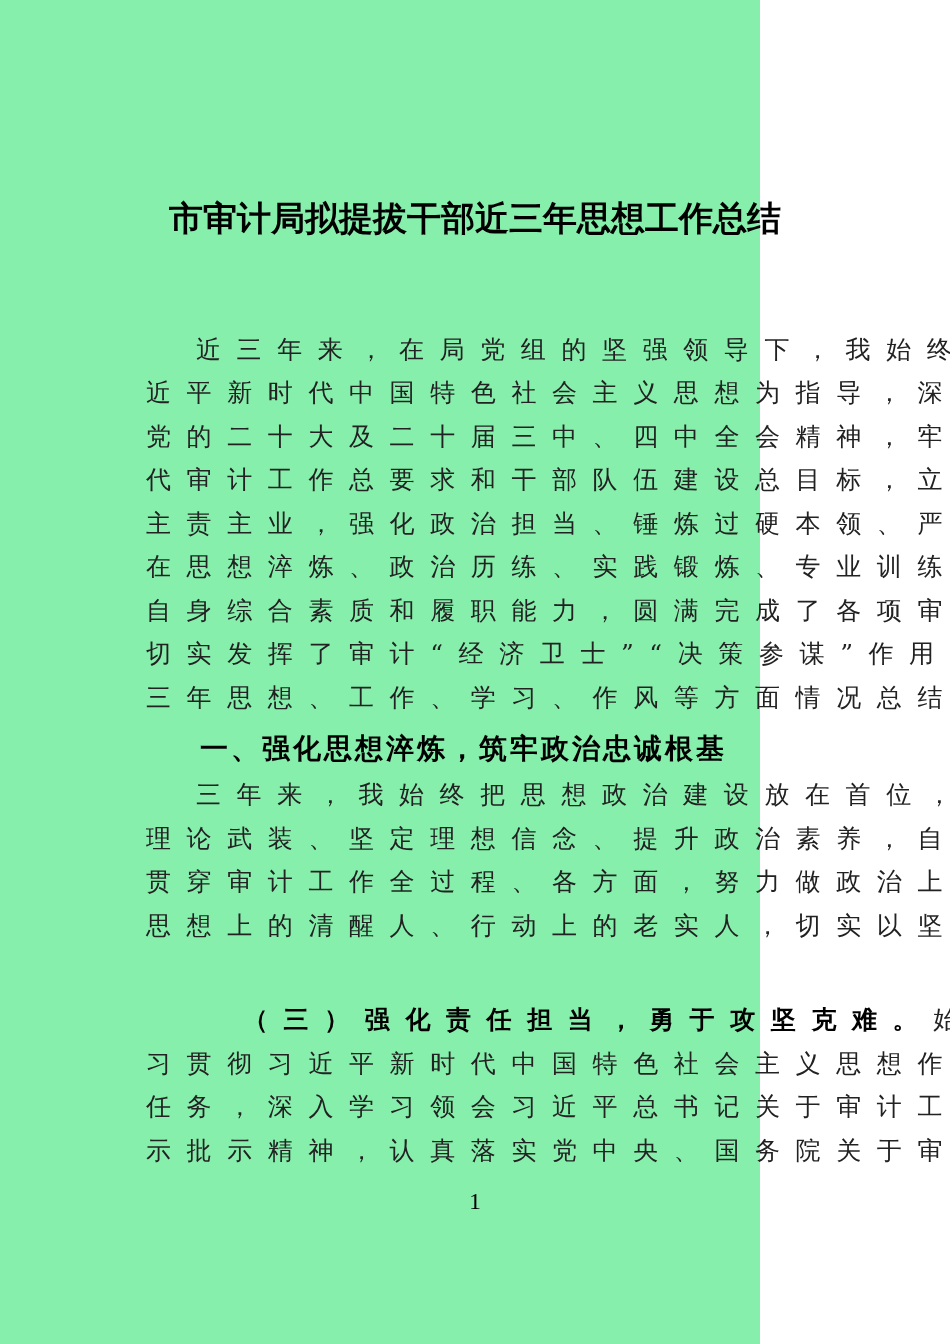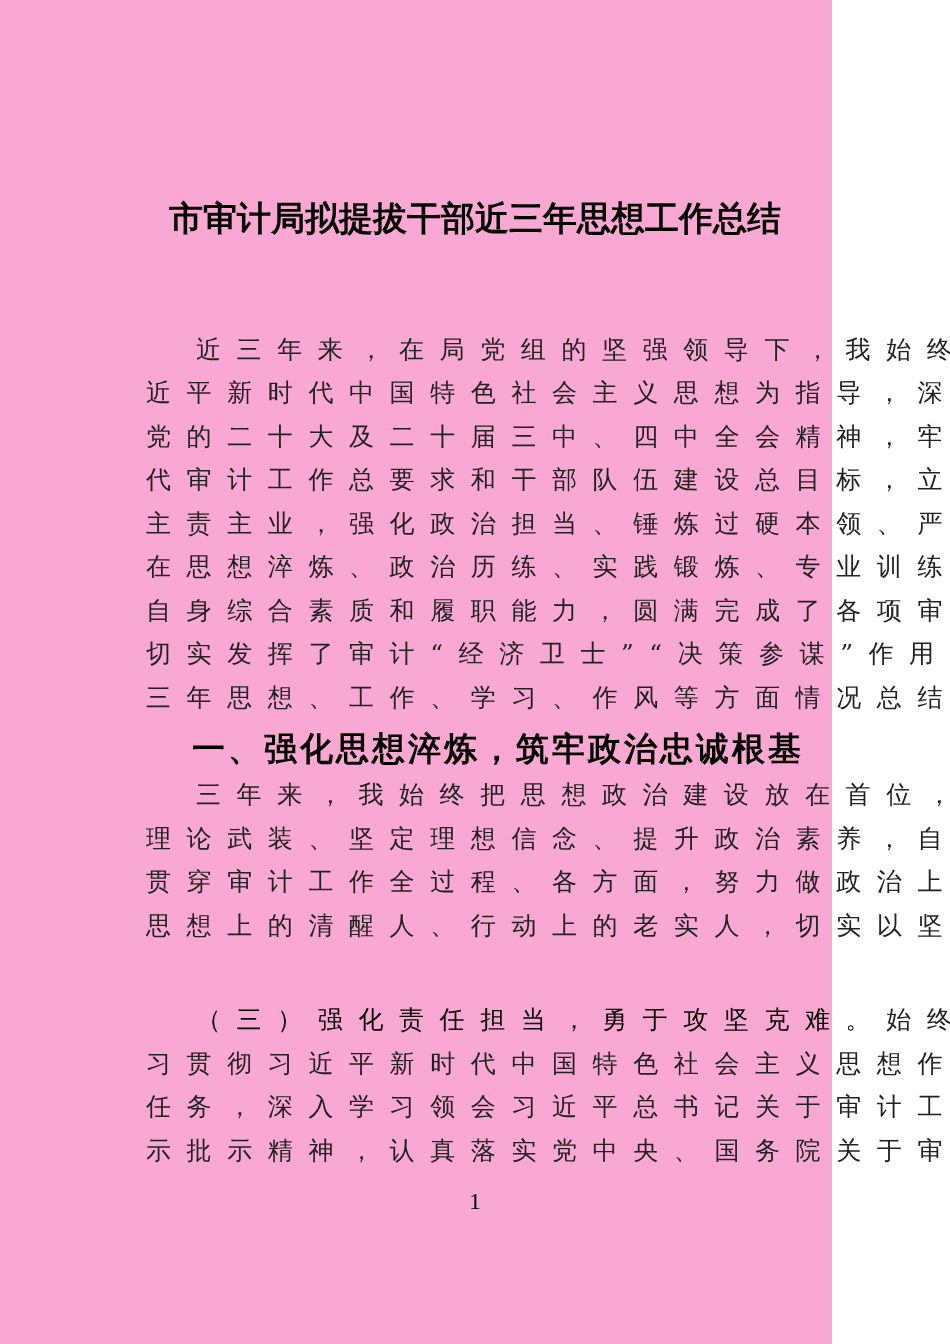--- a/index.html
+++ b/index.html
@@ -1,34 +1,34 @@
 <!DOCTYPE html>
 <html><head>
 <meta charset="utf-8">
 <style>
   html, body { margin: 0; padding: 0; background: #ffffff; }
   body { width: 950px; height: 1344px; position: relative; overflow: hidden; color: #111; }
-  .page { position: absolute; left: 0; top: 0; width: 832px; height: 1344px; background: #f9a8d4; }
+  .page { position: absolute; left: 0; top: 0; width: 760px; height: 1344px; background: #86efac; }
   .title {
     position: absolute; left: 0; top: 196px; width: 950px; text-align: center;
     font-family: "DejaVu Serif", "Liberation Serif", serif; font-weight: bold;
     font-size: 34px; letter-spacing: 0px; color: #000; line-height: 44px;
   }
   .line {
     position: absolute; left: 146px; width: 670px; white-space: nowrap;
     font-family: "DejaVu Serif", "Liberation Serif", serif; font-size: 25px;
     letter-spacing: 15.6px; line-height: 32px; color: #222;
   }
   .indent { padding-left: 50px; }
   .heading {
-    position: absolute; left: 192px; white-space: nowrap;
+    position: absolute; left: 200px; white-space: nowrap;
     font-family: "DejaVu Sans", "Liberation Sans", sans-serif; font-weight: bold;
-    font-size: 33px; letter-spacing: 3px; line-height: 32px; color: #000;
+    font-size: 28px; letter-spacing: 3px; line-height: 32px; color: #000;
   }
-  .bold-lead { font-weight: normal; color: #000; }
+  .bold-lead { font-weight: bold; color: #000; margin-left: 47px; }
   .pagenum {
     position: absolute; left: 0; width: 950px; top: 1188px; text-align: center;
     font-family: "Liberation Serif", "DejaVu Serif", serif; font-size: 24px; color: #000;
   }
 </style>
 </head>
 <body>
 
 <div class="page">
 

